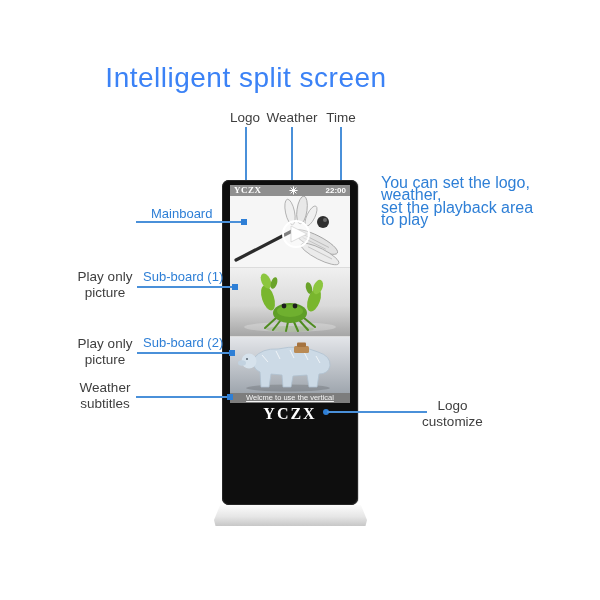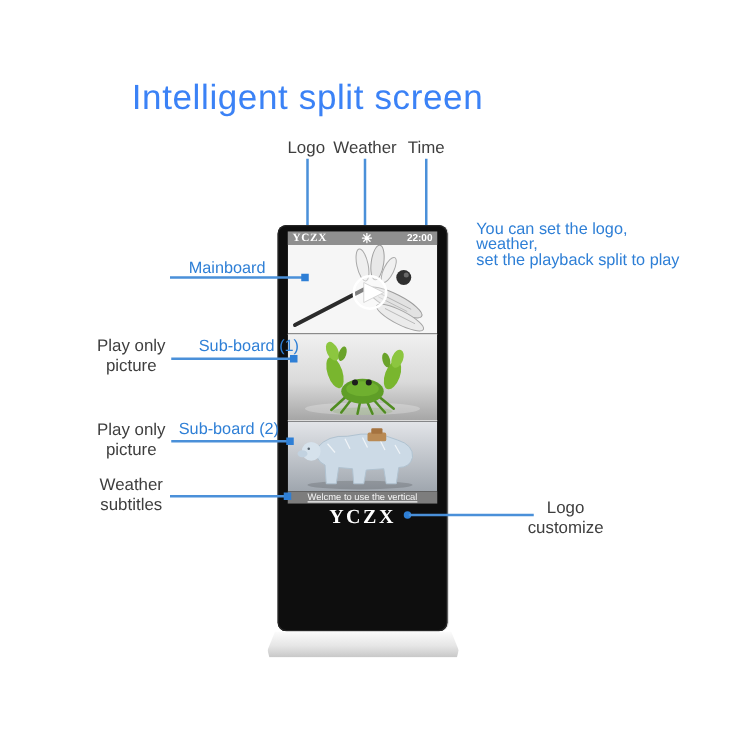--- a/index.html
+++ b/index.html
@@ -77,21 +77,21 @@
     font-size: 13.5px; line-height: 16px; color: #3e3e3e;
   }
   .lc-tag { font-size: 13px; color: #2e7fd6; white-space: nowrap; }
   .hline { height: 1.5px; background: #4a90d9; }
   .endpoint { width: 6px; height: 6px; background: #2e7fd6; }
   .dot { width: 6px; height: 6px; border-radius: 50%; background: #2e7fd6; }
 
   
   .right-note {
     left: 381px; top: 177px; width: 165px;
-    font-size: 13px; line-height: 12.3px; color: #2e7fd6;
+    font-size: 16px; line-height: 12.3px; color: #2e7fd6;
   }
   .rc-text {
     width: 95px; text-align: center;
     font-size: 13.5px; line-height: 16px; color: #3e3e3e;
   }
 </style>
 </head>
 <body>
 
 <div class="stage">
@@ -224,42 +224,42 @@
   <div class="abs kiosk-base"></div>
 
   <div class="abs lc-tag" style="left:151px; top:206px;">Mainboard</div>
   <div class="abs hline" style="left:136px; top:221px; width:108px;"></div>
   <div class="abs endpoint" style="left:241px; top:219px;"></div>
 
   <div class="abs lc-text" style="left:55px; top:269px;">
     <div>Play only</div>
     <div>picture</div>
   </div>
-  <div class="abs lc-tag" style="left:143px; top:269px;margin-left:16px;">Sub-board (1)</div>
+  <div class="abs lc-tag" style="left:143px; top:269px;">Sub-board (1)</div>
   <div class="abs hline" style="left:137px; top:286px; width:100px;"></div>
   <div class="abs endpoint" style="left:232px; top:284px;"></div>
 
   <div class="abs lc-text" style="left:55px; top:336px;">
     <div>Play only</div>
     <div>picture</div>
   </div>
   <div class="abs lc-tag" style="left:143px; top:335px;">Sub-board (2)</div>
   <div class="abs hline" style="left:137px; top:352px; width:96px;"></div>
   <div class="abs endpoint" style="left:229px; top:350px;"></div>
 
   <div class="abs lc-text" style="left:55px; top:380px;">
     <div>Weather</div>
     <div>subtitles</div>
   </div>
   <div class="abs hline" style="left:136px; top:396px; width:94px;"></div>
   <div class="abs endpoint" style="left:227px; top:394px;"></div>
 
   <div class="abs right-note">
     <div>You can set the logo, weather,</div>
-    <div>set the playback split to play</div>
+    <div>set the playback area to play</div>
   </div>
 
   <div class="abs dot" style="left:323px; top:409px;"></div>
   <div class="abs hline" style="left:327px; top:411px; width:100px;"></div>
   <div class="abs rc-text" style="left:405px; top:398px;">
     <div>Logo</div>
     <div>customize</div>
   </div>
 
 </div>

